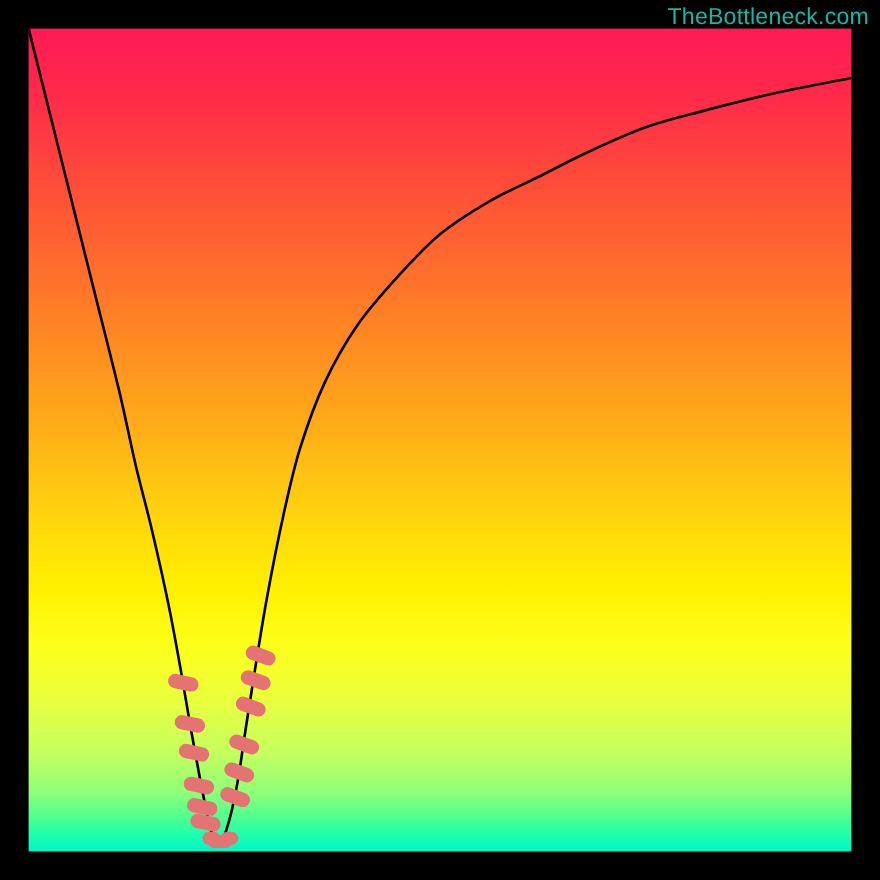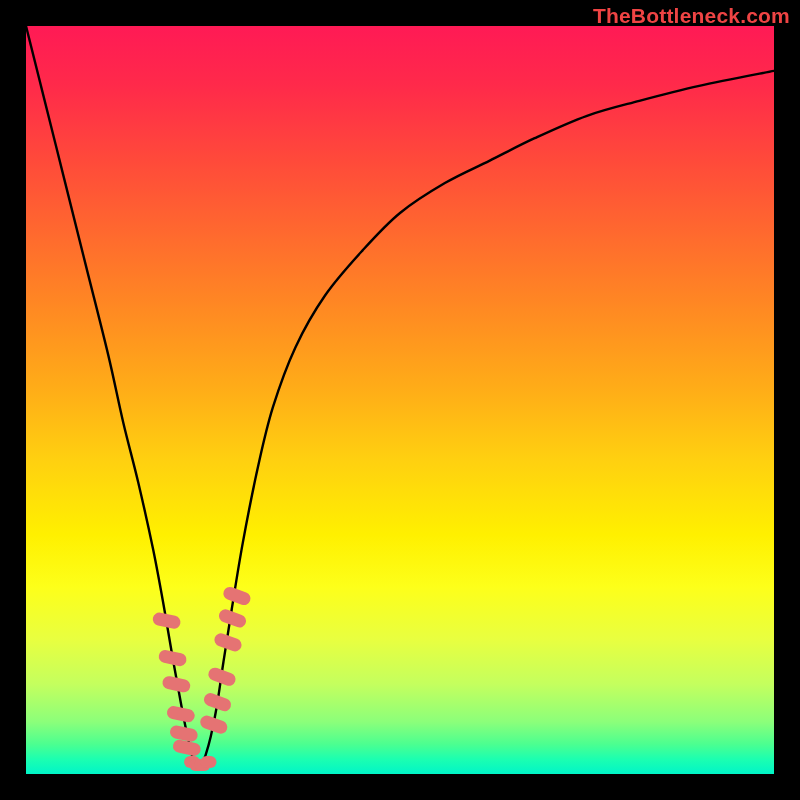--- a/index.html
+++ b/index.html
@@ -48,24 +48,24 @@
   .curve-svg {
     position: absolute;
     inset: 0;
     width: 100%;
     height: 100%;
   }
   .watermark {
     position: absolute;
     top: 4px;
     right: 10px;
-    color: #ef4444;
+    color: #14b8a6;
     font-size: 21px;
     letter-spacing: 0.2px;
-    font-weight: 700;
+    font-weight: 400;
   }
 </style>
 </head>
 <body>
 
 <div class="frame">
   <div class="plot-area">
     <div class="gradient-bg"></div>
     <svg class="curve-svg" viewBox="0 0 748 748" preserveAspectRatio="none">
       <path id="curve-path" fill="none" stroke="#000" stroke-width="2.4" stroke-linecap="round" stroke-linejoin="round" d="M 0.00 0.00 C 2.49 9.97, 8.73 34.91, 14.96 59.84 C 21.19 84.77, 29.92 119.68, 37.40 149.60 C 44.88 179.52, 52.36 209.44, 59.84 239.36 C 67.32 269.28, 76.05 302.94, 82.28 329.12 C 88.51 355.30, 92.25 375.25, 97.24 396.44 C 102.23 417.63, 107.21 435.09, 112.20 456.28 C 117.19 477.47, 122.80 502.41, 127.16 523.60 C 131.52 544.79, 135.01 564.74, 138.38 583.44 C 141.75 602.14, 144.49 619.59, 147.36 635.80 C 150.22 652.01, 153.22 668.21, 155.58 680.68 C 157.95 693.15, 159.82 702.50, 161.57 710.60 C 163.31 718.70, 164.56 724.31, 166.06 729.30 C 167.55 734.29, 169.05 738.65, 170.54 740.52 C 172.04 742.39, 173.54 742.39, 175.03 740.52 C 176.53 738.65, 177.90 734.29, 179.52 729.30 C 181.14 724.31, 182.89 718.70, 184.76 710.60 C 186.63 702.50, 188.62 693.15, 190.74 680.68 C 192.86 668.21, 194.98 652.01, 197.47 635.80 C 199.97 619.59, 202.46 603.39, 205.70 583.44 C 208.94 563.49, 212.56 539.81, 216.92 516.12 C 221.28 492.43, 226.89 463.76, 231.88 441.32 C 236.87 418.88, 240.61 401.43, 246.84 381.48 C 253.07 361.53, 260.55 340.34, 269.28 321.64 C 278.01 302.94, 287.98 285.49, 299.20 269.28 C 310.42 253.07, 324.13 238.11, 336.60 224.40 C 349.07 210.69, 360.29 198.22, 374.00 187.00 C 387.71 175.78, 403.92 165.81, 418.88 157.08 C 433.84 148.35, 448.80 142.12, 463.76 134.64 C 478.72 127.16, 492.43 119.68, 508.64 112.20 C 524.85 104.72, 543.55 95.99, 561.00 89.76 C 578.45 83.53, 594.66 79.79, 613.36 74.80 C 632.06 69.81, 650.76 64.83, 673.20 59.84 C 695.64 54.85, 735.53 47.37, 748.00 44.88"></path>

